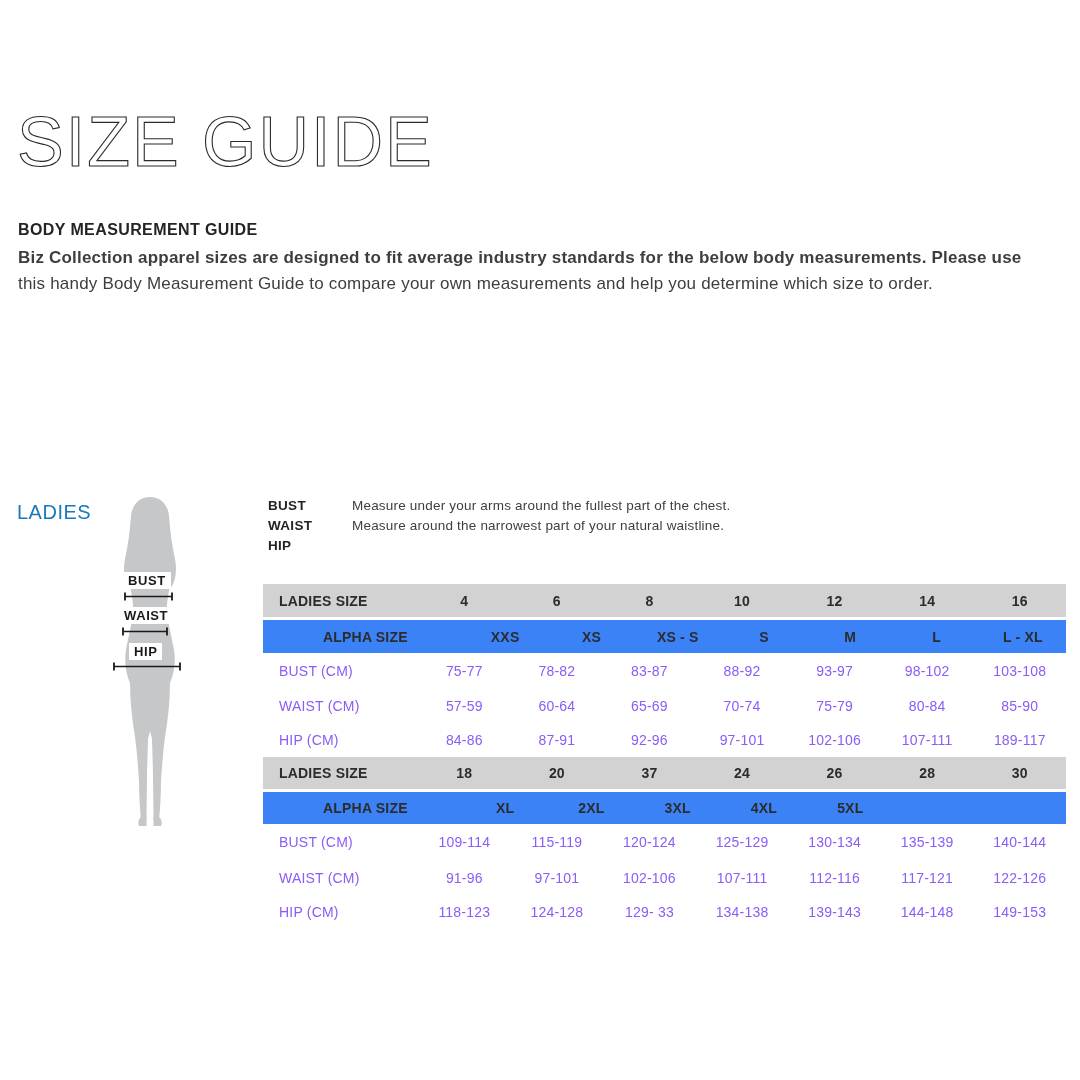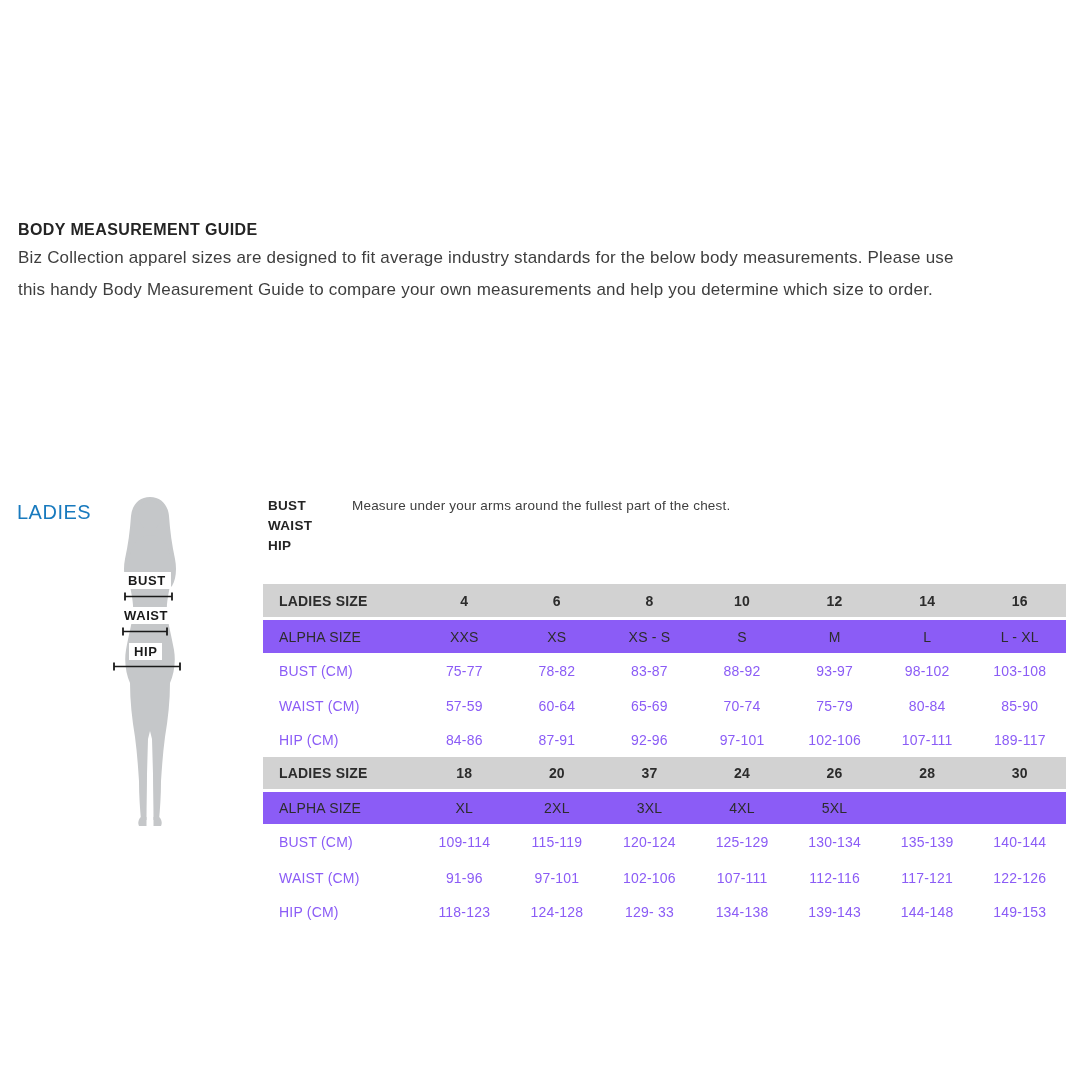--- a/index.html
+++ b/index.html
@@ -18,22 +18,22 @@
   @supports (-webkit-text-stroke: 1px #000) {
     .size-title { -webkit-text-stroke:1.1px #2b2b2b; color:transparent; }
   }
 
   
   .intro-heading {
     position:absolute; left:18px; top:221px;
     font-size:16px; font-weight:bold; color:#242424; letter-spacing:0.4px;
   }
   .intro-line { position:absolute; left:18px; font-size:17px; color:#3e3e3e; letter-spacing:0.2px; }
-  .intro-line.l1 { top:248px; }
-  .intro-line.l2 { top:280px; }
+  .intro-line.l1 { top:248px;font-weight:bold; }
+  .intro-line.l2 { top:274px; }
 
   
   .ladies-label {
     position:absolute; left:17px; top:501px;
     font-size:20px; font-weight:normal; color:#187abe; letter-spacing:0.5px;
   }
 
   
   .figure-wrap { position:absolute; left:98px; top:495px; width:104px; height:338px; }
   .figure-wrap svg { display:block; }
@@ -53,34 +53,35 @@
   
   .defs { position:absolute; left:268px; top:495px; }
   .def-row { display:flex; height:20px; align-items:center; }
   .def-term { width:84px; font-size:13.5px; font-weight:bold; color:#242424; letter-spacing:0.3px; }
   .def-text { font-size:13.5px; color:#3e3e3e; letter-spacing:0.2px; white-space:nowrap;text-align:right; }
 
   
   .tables { position:absolute; left:263px; top:584px; width:803px; }
   .t-row { display:flex; align-items:center; letter-spacing:0.2px; }
   .t-row.size-hdr  { background:#d2d2d2; height:33px; margin-bottom:3px; font-weight:bold; color:#2c2c2c; }
-  .t-row.alpha-hdr { background:#8b5cf6; height:33px; font-weight:normal; color:#2c2c2c; }
+  .t-row.alpha-hdr { background:#3b82f6; height:33px; font-weight:bold; color:#2c2c2c;padding-left:44px; }
   .t-row.size-hdr.b2  { height:32px; }
   .t-row.alpha-hdr.b2 { height:32px; }
   .t-row.data { background:#ffffff; height:35px; color:#8b5cf6; }
   .t-row.data.last { height:34px; }
   .t-row.data.tall { height:36px; }
   .t-label { width:155px; padding-left:16px; box-sizing:border-box; font-size:14px; }
   .t-cell  { flex:1; text-align:center; font-size:14px; }
 </style>
 </head>
 <body>
 
 <div class="page">
 
+  <div class="size-title">SIZE GUIDE</div>
 
   <div class="intro-heading">BODY MEASUREMENT GUIDE</div>
   <div class="intro-line l1">Biz Collection apparel sizes are designed to fit average industry standards for the below body measurements. Please use</div>
   <div class="intro-line l2">this handy Body Measurement Guide to compare your own measurements and help you determine which size to order.</div>
 
   <div class="ladies-label">LADIES</div>
 
   <div class="figure-wrap">
     <svg width="104" height="338" viewBox="0 0 104 338" fill="#c5c7c9" xmlns="http://www.w3.org/2000/svg">
       <path d="M52 2 C41 2 34 10 33 21 C32 36 30 50 27 64 C25 74 26 85 30 91 C33 94 36 95 38 94 C35 80 35 64 38 50 L66 50 C69 64 69 80 66 94 C68 95 71 94 74 91 C78 85 79 74 77 64 C74 50 72 36 71 21 C70 10 63 2 52 2 Z"></path>
@@ -111,20 +112,21 @@
     <line x1="67" y1="0.5" x2="67" y2="8.5" stroke="#1a1a1a" stroke-width="1.8"></line>
   </svg>
 
   <div class="defs">
     <div class="def-row">
       <div class="def-term">BUST</div>
       <div class="def-text">Measure under your arms around the fullest part of the chest.</div>
     </div>
     <div class="def-row">
       <div class="def-term">WAIST</div>
+      <div class="def-text">Measure around the narrowest part of your natural waistline.</div>
     </div>
     <div class="def-row">
       <div class="def-term">HIP</div>
     </div>
   </div>
 
   <div class="tables">
 
     <div class="t-row size-hdr">
       <div class="t-label">LADIES SIZE</div>

